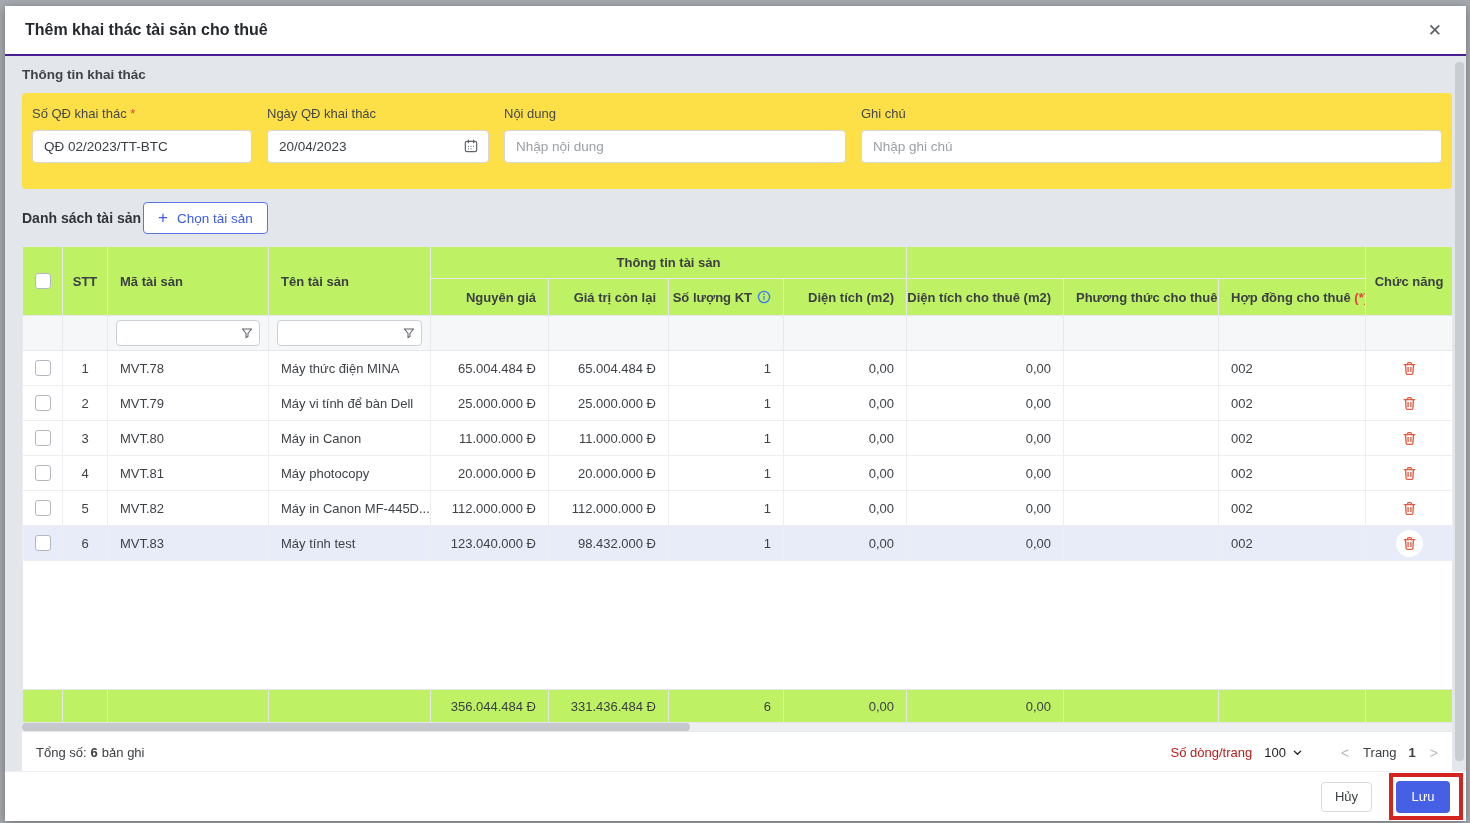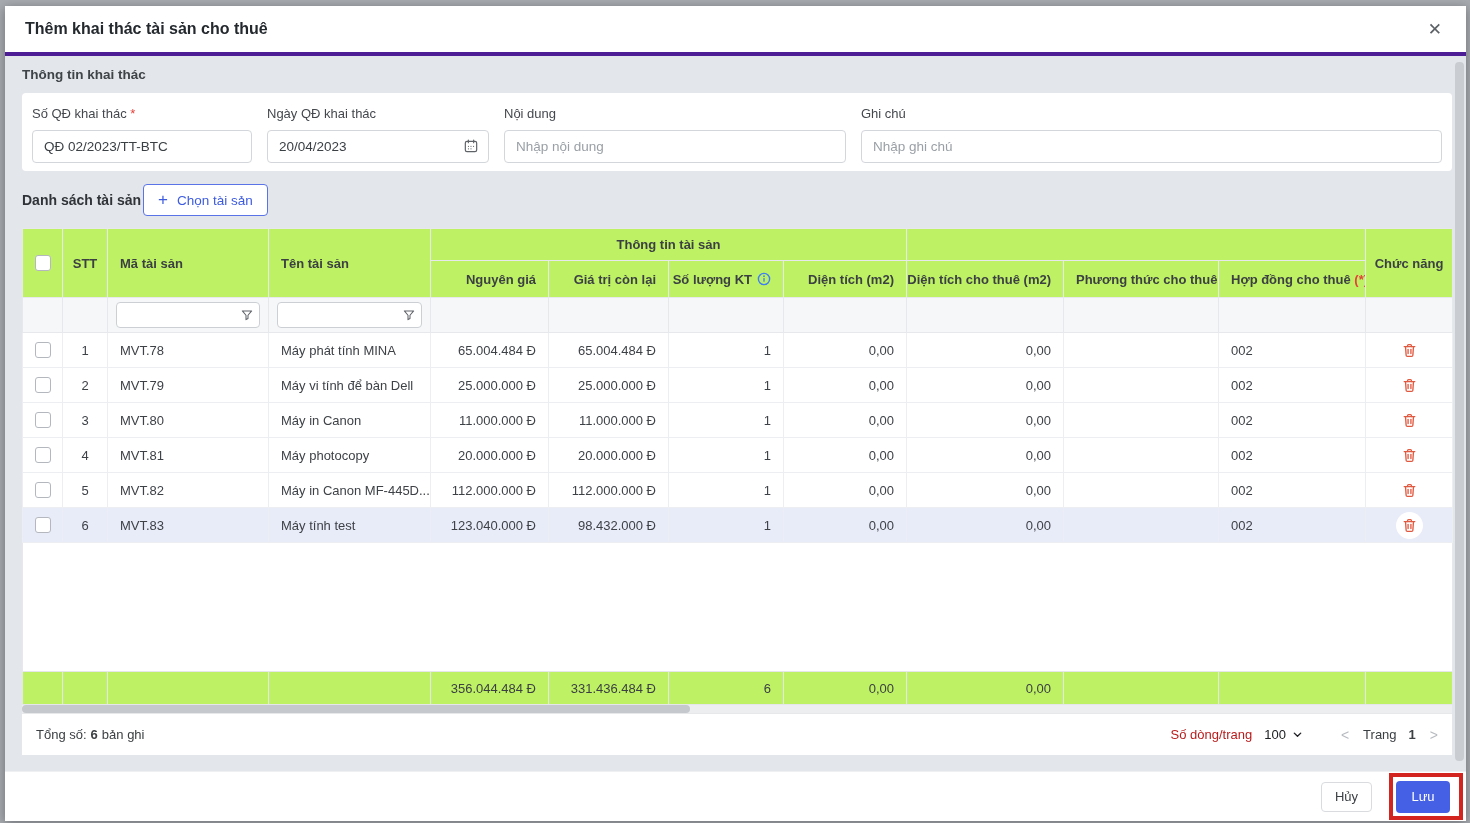--- a/index.html
+++ b/index.html
@@ -4,29 +4,29 @@
 <style>
   * { margin:0; padding:0; box-sizing:border-box; }
   html,body { width:1470px; height:823px; overflow:hidden; }
   body { background:#a7abb0; font-family:"Liberation Sans","DejaVu Sans",sans-serif; color:#3c4043; }
 
   .modal { position:absolute; left:5px; top:6px; right:4px; bottom:2px;
            display:flex; flex-direction:column; box-shadow:0 2px 10px rgba(0,0,0,.35); }
 
   
   .modal-header { height:50px; background:#fff; display:flex; align-items:center;
-                  justify-content:space-between; padding:0 20px; border-bottom:4px solid #4c1d95; flex:0 0 auto; }
+                  justify-content:space-between; padding:0 20px; border-bottom:2px solid #4c1d95; flex:0 0 auto; }
   .modal-title { font-size:16px; font-weight:700; color:#24292e; }
   .close-btn { font-size:17px; color:#5c6166; cursor:pointer; line-height:1; padding:4px; background:none; border:none; }
 
   
   .modal-body { flex:1 1 auto; background:#e3e6ea; padding:9px 14px 0 17px; position:relative; overflow:hidden; }
   .section-title { font-size:13.5px; font-weight:700; color:#3f4449; margin-top:2px; }
 
-  .form-card { margin-top:11px; background:#ffffff; border-radius:4px; height:78px;
+  .form-card { margin-top:11px; background:#fde047; border-radius:4px; height:96px;
                padding:13px 10px 12px 10px; display:flex; gap:15px; }
   .field { display:flex; flex-direction:column; }
   .f-w1{ width:220px; } .f-w2{ width:222px; } .f-w3{ width:222px; } .f-w4{ width:342px; } .f-w5{ flex:1; }
   .field label { font-size:13px; color:#44484d; margin-bottom:9px; }
   .req { color:#e5413b; }
   .input-wrap { position:relative; }
   .input-wrap input { width:100%; height:33px; border:1px solid #d3d6da; border-radius:4px;
                       padding:0 11px; font-size:13.5px; color:#3b4045; font-family:inherit; outline:none; background:#fff; }
   .input-wrap input::placeholder { color:#9aa0a6; }
   .input-wrap input.num { text-align:right; }
@@ -234,21 +234,21 @@
               <td></td>
               <td></td>
               <td></td>
           </tr>
         </tbody>
         <tbody class="data-rows" id="data-rows">
             <tr>
               <td class="c-center"><span class="checkbox"></span></td>
               <td class="c-center">1</td>
               <td class="c-left">MVT.78</td>
-              <td class="c-left ellipsis">Máy phát tính MINA</td>
+              <td class="c-left ellipsis">Máy thức điện MINA</td>
               <td class="c-right">65.004.484 Đ</td>
               <td class="c-right">65.004.484 Đ</td>
               <td class="c-right">1</td>
               <td class="c-right">0,00</td>
               <td class="c-right">0,00</td>
               <td class="c-left"></td>
               <td class="c-left">002</td>
               <td class="c-center"><span class="trash-btn">
                   <svg width="17" height="17" viewBox="0 0 24 24" fill="none" stroke="#e05a41" stroke-width="1.9" stroke-linecap="round" stroke-linejoin="round">
                     <path d="M4.5 6.5h15"></path>

